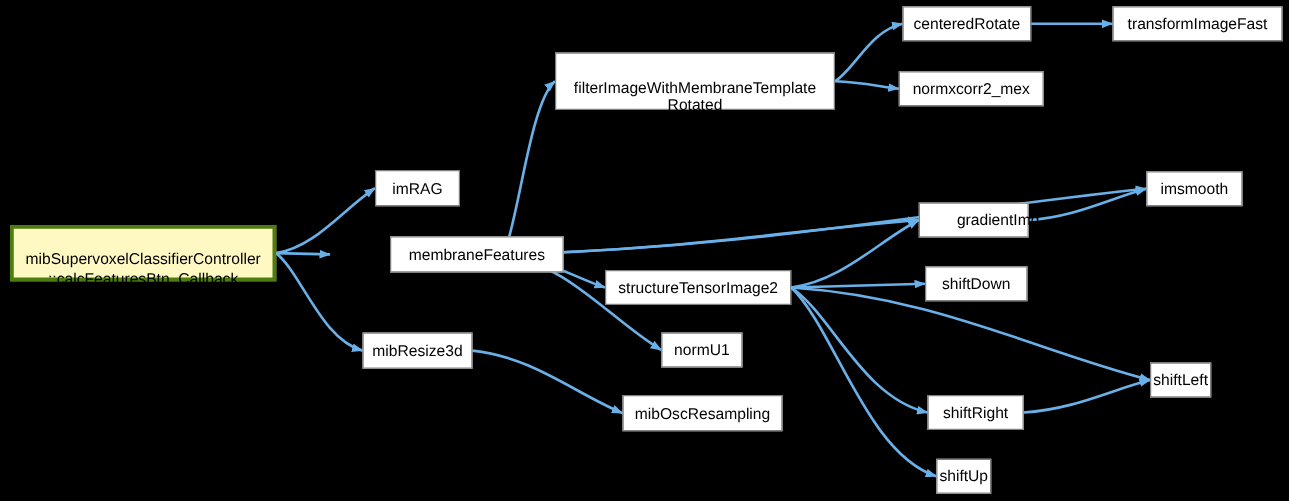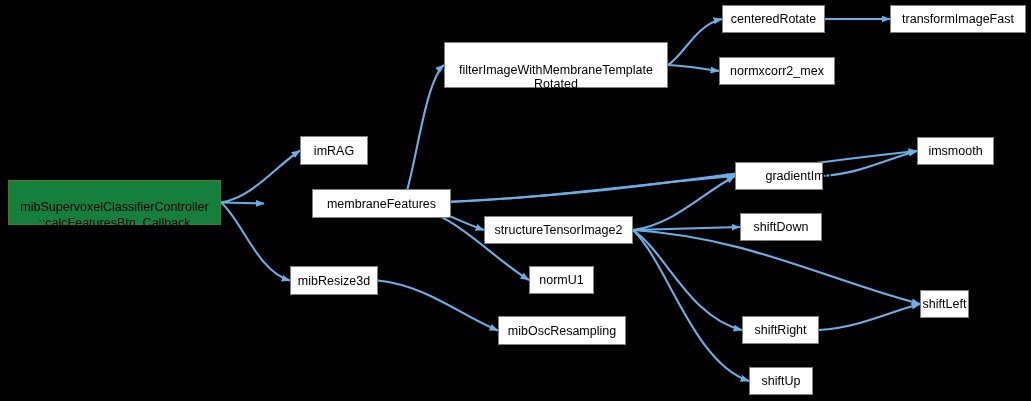--- a/index.html
+++ b/index.html
@@ -32,22 +32,22 @@
     font-size: 12.5px;
     line-height: 14px;
     display: flex;
     align-items: center;
     justify-content: center;
     text-align: center;
     white-space: nowrap;
     letter-spacing: 0px;
   }
   .node.root {
-    background: #15803d;
-    border: 1px solid #4d7c0f;
+    background: #fef9c3;
+    border: 3px solid #4d7c0f;
     white-space: normal;
     font-size: 12.5px;
     line-height: 16px;
   }
   .node-label {
     display: block;
     padding: 0 5px;
   }
   .node.multiline .node-label {
     white-space: pre-line;
@@ -120,21 +120,21 @@
     </div>
     <div class="node" style="left: 735px; top: 162px; width: 88px; height: 28px; padding-left: 39px;">
       <span class="node-label">gradientImg</span>
     </div>
     <div class="node" style="left: 740px; top: 213px; width: 82px; height: 28px;">
       <span class="node-label">shiftDown</span>
     </div>
     <div class="node" style="left: 742px; top: 316px; width: 77px; height: 28px;">
       <span class="node-label">shiftRight</span>
     </div>
-    <div class="node" style="left: 749px; top: 367px; width: 64px; height: 28px;">
+    <div class="node" style="left: 749px; top: 367px; width: 44px; height: 28px;">
       <span class="node-label">shiftUp</span>
     </div>
     <div class="node" style="left: 890px; top: 5px; width: 136px; height: 28px;">
       <span class="node-label">transformImageFast</span>
     </div>
     <div class="node" style="left: 917px; top: 137px; width: 77px; height: 28px;">
       <span class="node-label">imsmooth</span>
     </div>
     <div class="node" style="left: 920px; top: 290px; width: 49px; height: 28px;">
       <span class="node-label">shiftLeft</span>

